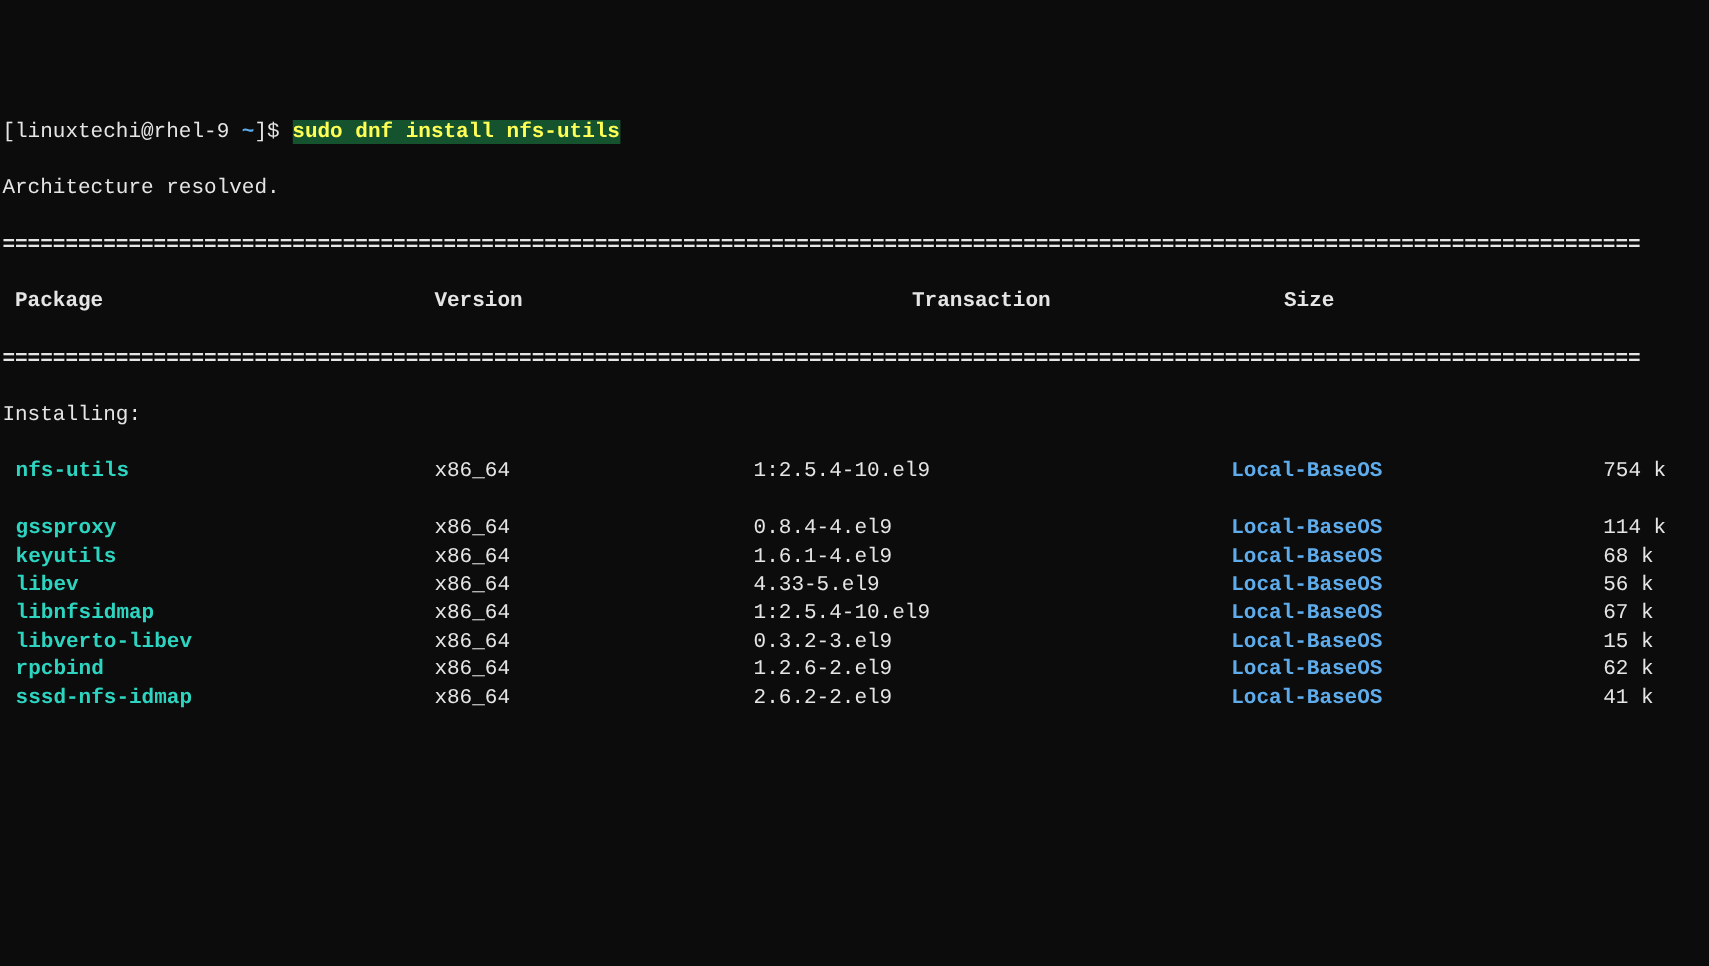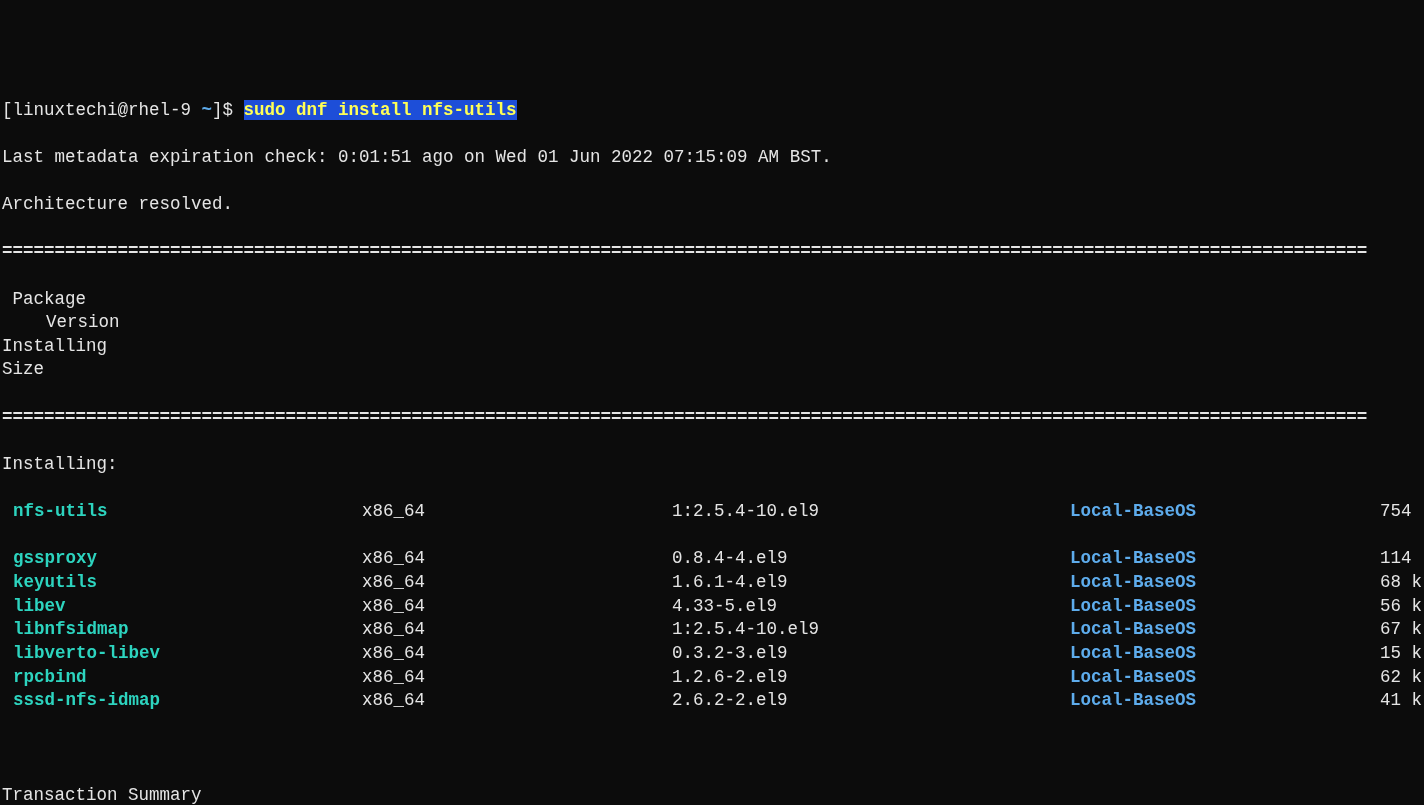--- a/index.html
+++ b/index.html
@@ -13,63 +13,60 @@
       font-family: "Consolas", "Monaco", "Courier New", monospace;
       font-size: 17.5px;
       line-height: 1.35;
       padding: 4px 2px;
       white-space: pre;
       overflow-x: hidden;
     }
     .prompt-host { color: #e5e5e5; text-align: center; }
     .prompt-dollar { color: #e5e5e5; }
     .cmd-highlight {
-      background-color: #1d4ed8;
+      background-color: #14532d;
       color: #ffff55;
       font-weight: bold;
     }
     .text-bold { font-weight: normal; }
     .text-green { color: #2dd4bf; font-weight: bold; }
     .text-cyan { color: #5eacec; font-weight: bold; }
     .separator {
       color: #e5e5e5;
       font-weight: bold;
       letter-spacing: 0;
     }
     .header-row {
-      font-weight: normal;
+      font-weight: bold;
       display: flex;
-      flex-direction: column;
     }
     .pkg-row {
       display: flex;
     }
     .col-pkg { width: 360px; flex-shrink: 0; }
     .col-arch { width: 266px; flex-shrink: 0; }
-    .col-ver { width: 398px; flex-shrink: 0; margin-left: 44px; }
+    .col-ver { width: 398px; flex-shrink: 0; }
     .col-repo { width: 310px; flex-shrink: 0; }
     .col-size { flex: 1; padding-right: 14px; }
     .indent { padding-left: 11px; }
   </style>
 </head>
 <body>
 
 
 <div>
 <div><span class="prompt-host">[linuxtechi@rhel-9 </span><span class="text-cyan">~</span><span class="prompt-dollar">]$ </span><span class="cmd-highlight">sudo dnf install nfs-utils</span></div>
-<div>Last metadata expiration check: 0:01:51 ago on Wed 01 Jun 2022 07:15:09 AM BST.</div>
 <div>Architecture resolved.</div>
 <div class="separator text-bold">==================================================================================================================================</div>
-<div class="header-row"><span class="col-pkg"> Package</span><span class="col-ver">Version</span><span class="col-repo">Installing</span><span class="col-size">Size</span></div>
+<div class="header-row"><span class="col-pkg"> Package</span><span class="col-ver">Version</span><span class="col-repo">Transaction</span><span class="col-size">Size</span></div>
 <div class="separator text-bold">==================================================================================================================================</div>
 <div class="text-bold">Installing:</div>
 <div id="main-pkgs"><div class="pkg-row"><span class="col-pkg indent text-green">nfs-utils</span><span class="col-arch">x86_64</span><span class="col-ver">1:2.5.4-10.el9</span><span class="col-repo text-cyan">Local-BaseOS</span><span class="col-size">754 k</span></div></div>
 <div id="dep-pkgs"><div class="pkg-row"><span class="col-pkg indent text-green">gssproxy</span><span class="col-arch">x86_64</span><span class="col-ver">0.8.4-4.el9</span><span class="col-repo text-cyan">Local-BaseOS</span><span class="col-size">114 k</span></div><div class="pkg-row"><span class="col-pkg indent text-green">keyutils</span><span class="col-arch">x86_64</span><span class="col-ver">1.6.1-4.el9</span><span class="col-repo text-cyan">Local-BaseOS</span><span class="col-size">68 k</span></div><div class="pkg-row"><span class="col-pkg indent text-green">libev</span><span class="col-arch">x86_64</span><span class="col-ver">4.33-5.el9</span><span class="col-repo text-cyan">Local-BaseOS</span><span class="col-size">56 k</span></div><div class="pkg-row"><span class="col-pkg indent text-green">libnfsidmap</span><span class="col-arch">x86_64</span><span class="col-ver">1:2.5.4-10.el9</span><span class="col-repo text-cyan">Local-BaseOS</span><span class="col-size">67 k</span></div><div class="pkg-row"><span class="col-pkg indent text-green">libverto-libev</span><span class="col-arch">x86_64</span><span class="col-ver">0.3.2-3.el9</span><span class="col-repo text-cyan">Local-BaseOS</span><span class="col-size">15 k</span></div><div class="pkg-row"><span class="col-pkg indent text-green">rpcbind</span><span class="col-arch">x86_64</span><span class="col-ver">1.2.6-2.el9</span><span class="col-repo text-cyan">Local-BaseOS</span><span class="col-size">62 k</span></div><div class="pkg-row"><span class="col-pkg indent text-green">sssd-nfs-idmap</span><span class="col-arch">x86_64</span><span class="col-ver">2.6.2-2.el9</span><span class="col-repo text-cyan">Local-BaseOS</span><span class="col-size">41 k</span></div></div>
 <div> </div>
-<div class="text-bold">Transaction Summary</div>
 
 
 
 
 
 
 
 
 
 

